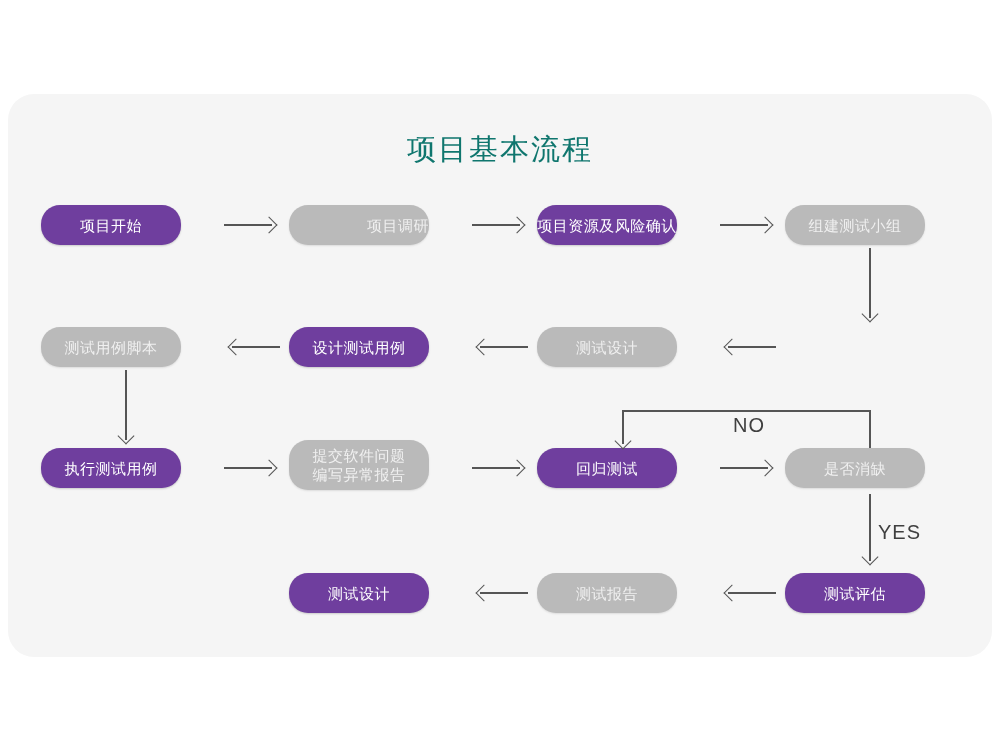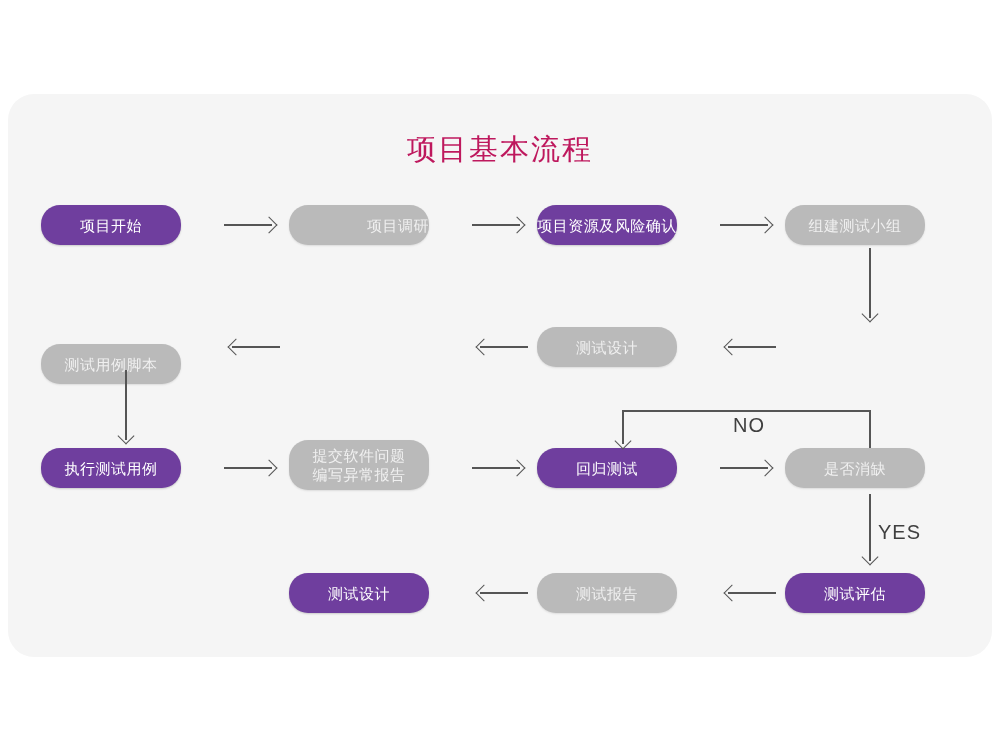--- a/index.html
+++ b/index.html
@@ -21,21 +21,21 @@
     background: #f5f5f5;
     border-radius: 26px;
   }
   #title {
     position: absolute;
     left: 0; top: 130px;
     width: 1000px;
     text-align: center;
     font-size: 29px;
     letter-spacing: 2px;
-    color: #be185d;
+    color: #0f766e;
     font-weight: 400;
   }
   .node {
     position: absolute;
     width: 140px;
     height: 40px;
     border-radius: 19px;
     display: flex;
     align-items: center;
     justify-content: center;
@@ -117,21 +117,24 @@
 
   <div class="hline" style="left:720px; top:224px; width:48px;"></div>
   <div class="arrow-head ah-right" style="left:759px; top:219px;"></div>
 
   <div class="vline" style="left:869px; top:248px; height:70px;"></div>
   <div class="arrow-head ah-down" style="left:864px; top:308px;"></div>
 
   <div class="node gray" style="left:537px; top:327px;">
     <span>测试设计</span>
   </div>
-  <div class="node gray" style="left:41px; top:344px;">
+  <div class="node purple" style="left:289px; top:327px;">
+    <span>设计测试用例</span>
+  </div>
+  <div class="node gray" style="left:41px; top:327px;">
     <span>测试用例脚本</span>
   </div>
 
   <div class="hline" style="left:728px; top:346px; width:48px;"></div>
   <div class="arrow-head ah-left" style="left:726px; top:341px;"></div>
 
   <div class="hline" style="left:480px; top:346px; width:48px;"></div>
   <div class="arrow-head ah-left" style="left:478px; top:341px;"></div>
 
   <div class="hline" style="left:232px; top:346px; width:48px;"></div>

